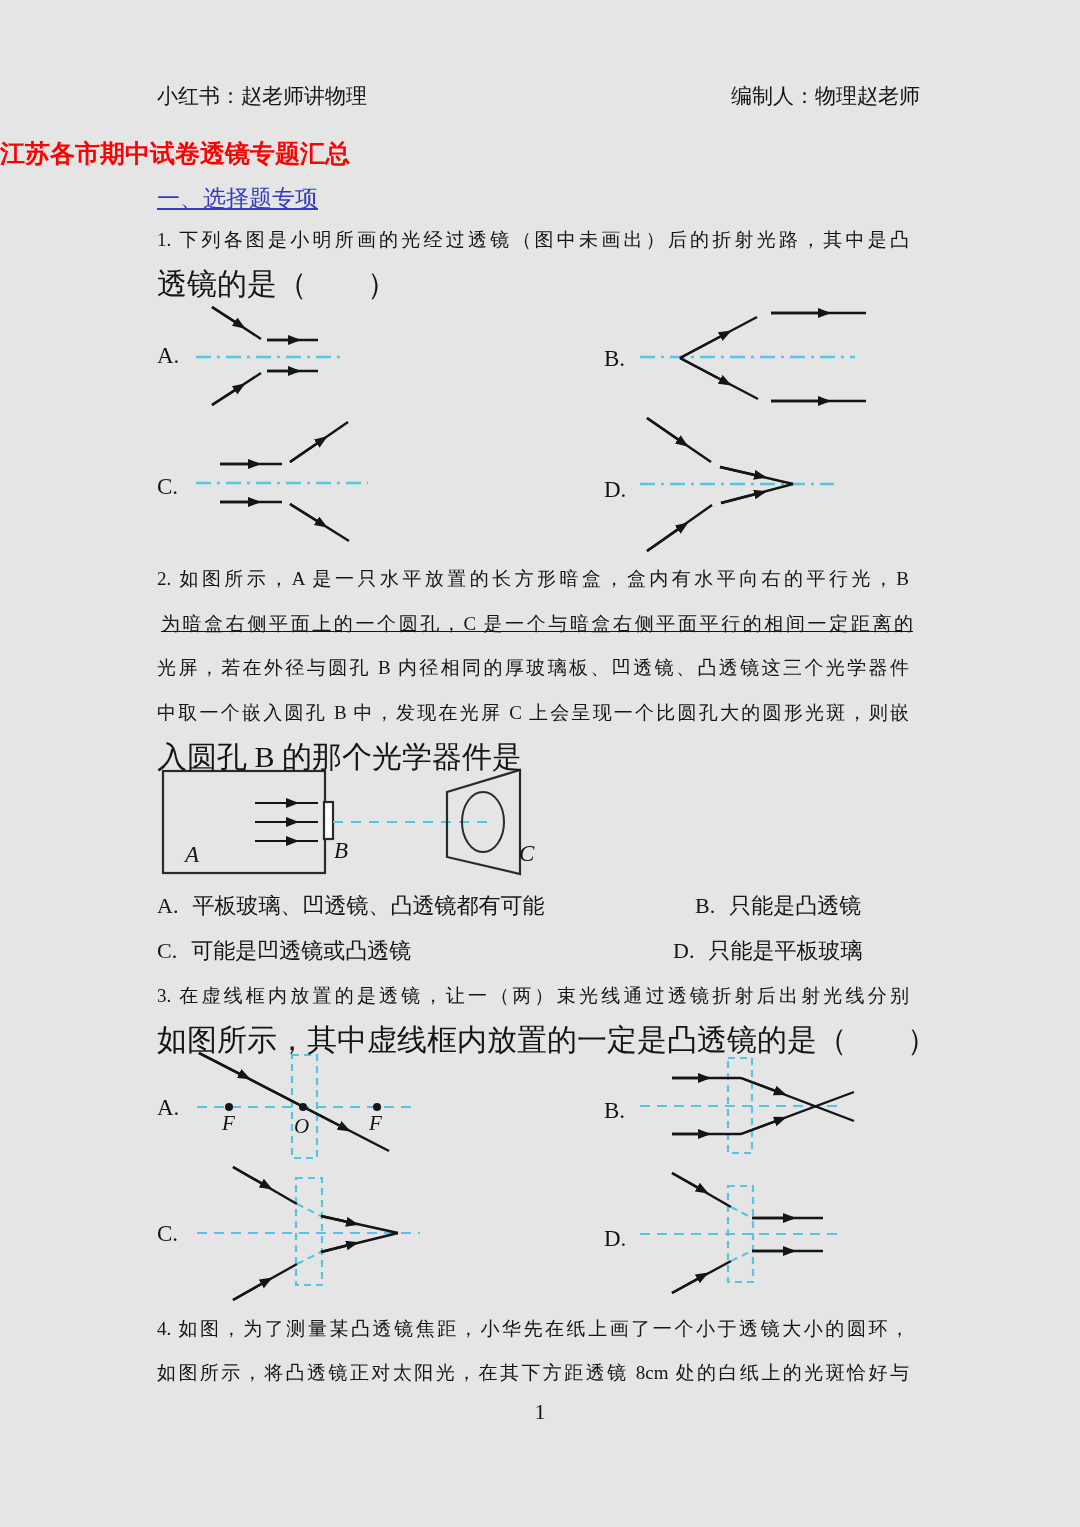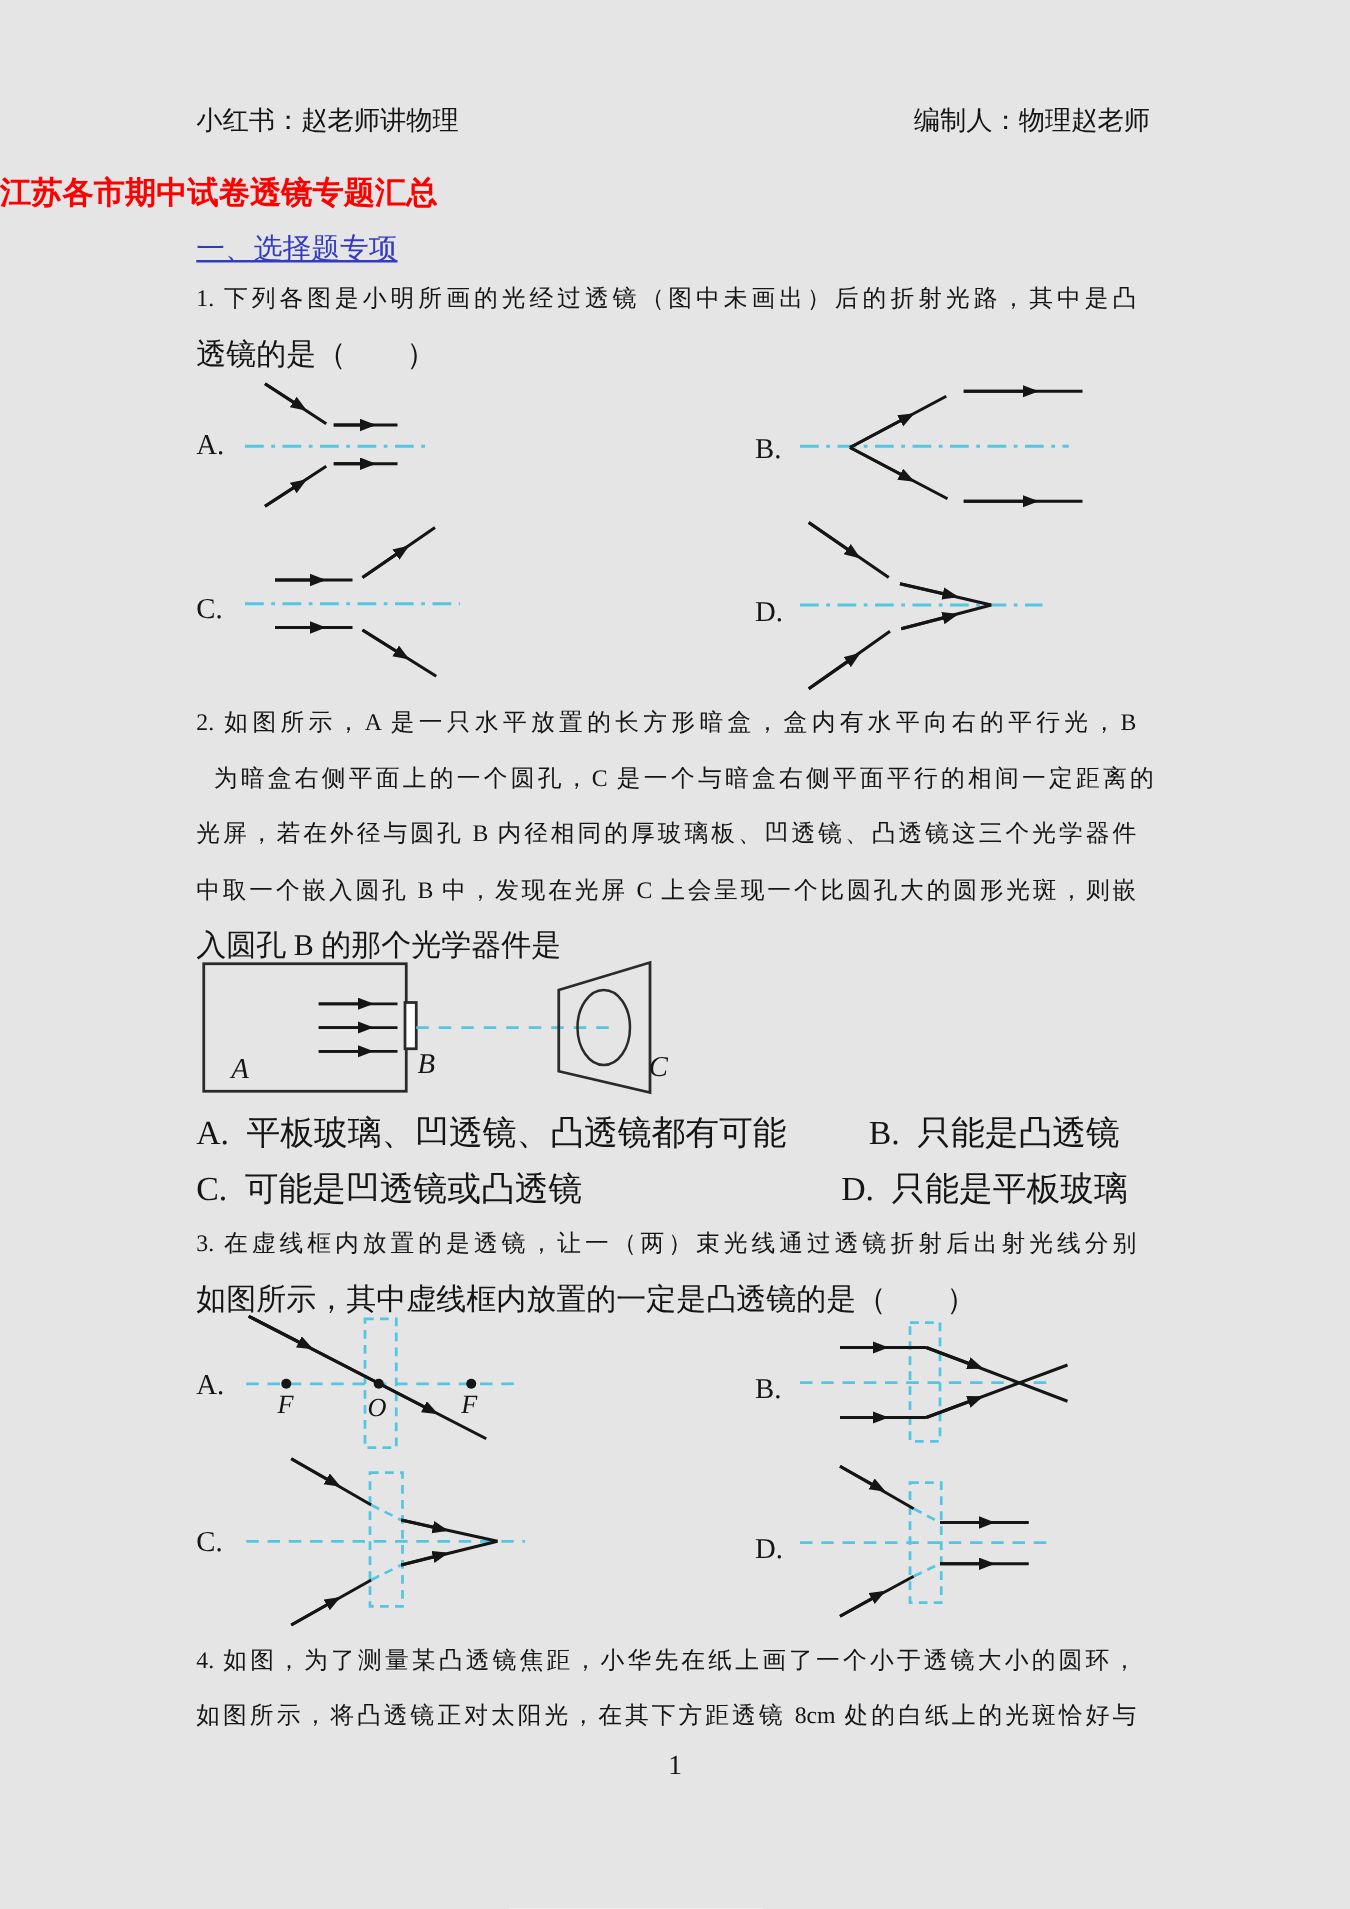--- a/index.html
+++ b/index.html
@@ -5,25 +5,25 @@
   html,body{margin:0;padding:0;background:#ffffff;}
   .page{
     position:relative;width:1080px;height:1527px;background:#e5e5e5;
     font-family:"Liberation Serif","DejaVu Serif",serif;color:#151515;overflow:hidden;
   }
   .abs{position:absolute;}
   .hdr{font-size:21px;line-height:24px;white-space:pre;}
   .title{width:1080px;text-align:left;font-size:25px;font-weight:bold;color:#ff0000;}
   .section{font-size:23px;color:#333bc1;font-weight:500;text-decoration:underline;}
   .jline{width:752px;text-align:justify;text-align-last:justify;font-size:19px;line-height:28px;}
-  .sline{font-size:24px;line-height:28px;white-space:pre;}
+  .sline{font-size:30px;line-height:28px;white-space:pre;}
   .figlabel{font-size:23px;line-height:26px;}
   .itvar{font-style:italic;font-size:23px;line-height:26px;}
   .fvar{font-style:italic;font-size:21px;line-height:22px;}
-  .opt{font-size:27px;line-height:28px;white-space:pre;text-align:center;}
+  .opt{font-size:22px;line-height:28px;white-space:pre;text-align:center;}
   .opt .gap{display:inline-block;width:14px;}
   .pagenum{width:1080px;text-align:center;font-size:22px;}
   svg.overlay{position:absolute;left:0;top:0;z-index:1;}
   .z2{z-index:2;}
 </style>
 </head>
 <body>
 
 <div class="page">
 
@@ -159,21 +159,21 @@
 
   <div class="abs jline z2" style="left:157px;top:226px;">1. 下列各图是小明所画的光经过透镜（图中未画出）后的折射光路，其中是凸</div>
   <div class="abs sline z2" style="left:157px;top:270px;">透镜的是（　　）</div>
 
   <div class="abs figlabel z2" style="left:157px;top:343px;">A.</div>
   <div class="abs figlabel z2" style="left:604px;top:346px;">B.</div>
   <div class="abs figlabel z2" style="left:157px;top:474px;">C.</div>
   <div class="abs figlabel z2" style="left:604px;top:477px;">D.</div>
 
   <div class="abs jline z2" style="left:157px;top:565px;">2. 如图所示，A 是一只水平放置的长方形暗盒，盒内有水平向右的平行光，B</div>
-  <div class="abs jline z2" style="left:171px;top:610px;">为暗盒右侧平面上的一个圆孔，C 是一个与暗盒右侧平面平行的相间一定距离的</div>
+  <div class="abs jline z2" style="left:161px;top:610px;text-decoration:underline;">为暗盒右侧平面上的一个圆孔，C 是一个与暗盒右侧平面平行的相间一定距离的</div>
   <div class="abs jline z2" style="left:157px;top:654px;">光屏，若在外径与圆孔 B 内径相同的厚玻璃板、凹透镜、凸透镜这三个光学器件</div>
   <div class="abs sline z2" style="left:157px;top:743px;">入圆孔 B 的那个光学器件是</div>
   <div class="abs jline z2" style="left:157px;top:699px;">中取一个嵌入圆孔 B 中，发现在光屏 C 上会呈现一个比圆孔大的圆形光斑，则嵌</div>
 
   <div class="abs itvar z2" style="left:185px;top:842px;">A</div>
   <div class="abs itvar z2" style="left:334px;top:838px;">B</div>
   <div class="abs itvar z2" style="left:519px;top:841px;">C</div>
 
   <div class="abs opt z2" style="left:157px;top:892px;"><span>A.</span><span class="gap"></span><span>平板玻璃、凹透镜、凸透镜都有可能</span></div>
   <div class="abs opt z2" style="left:695px;top:892px;"><span>B.</span><span class="gap"></span><span>只能是凸透镜</span></div>

